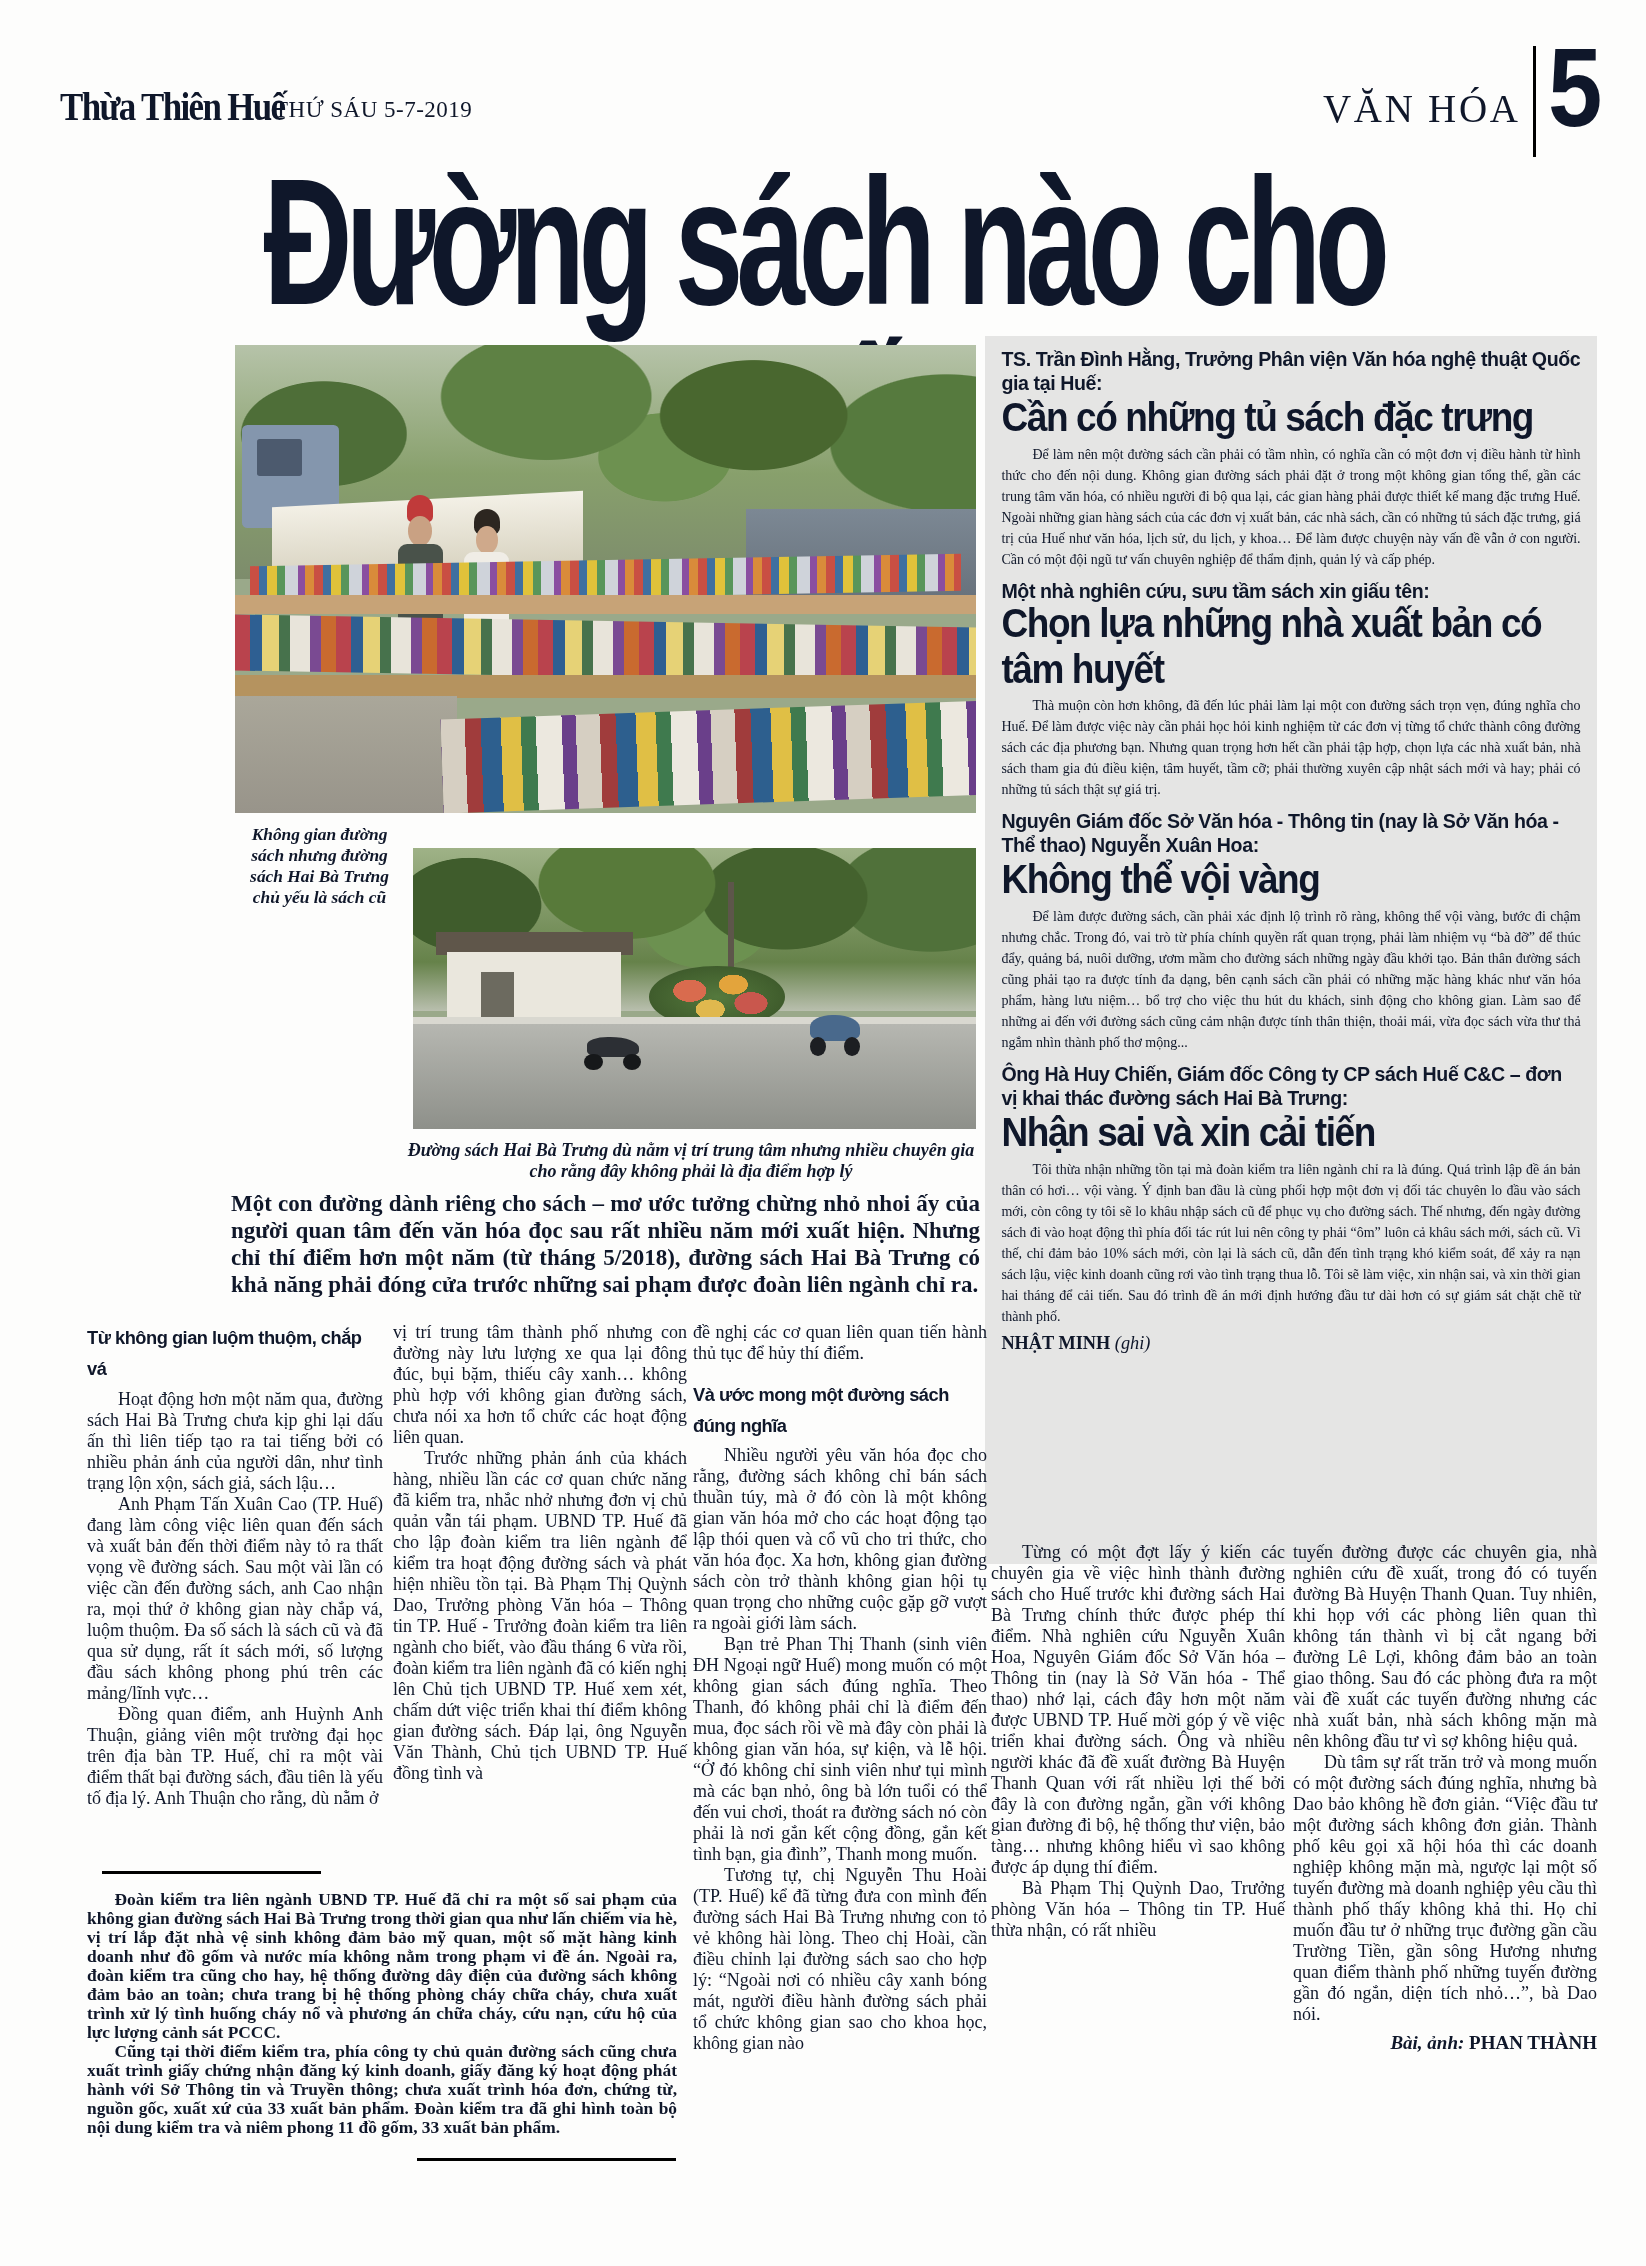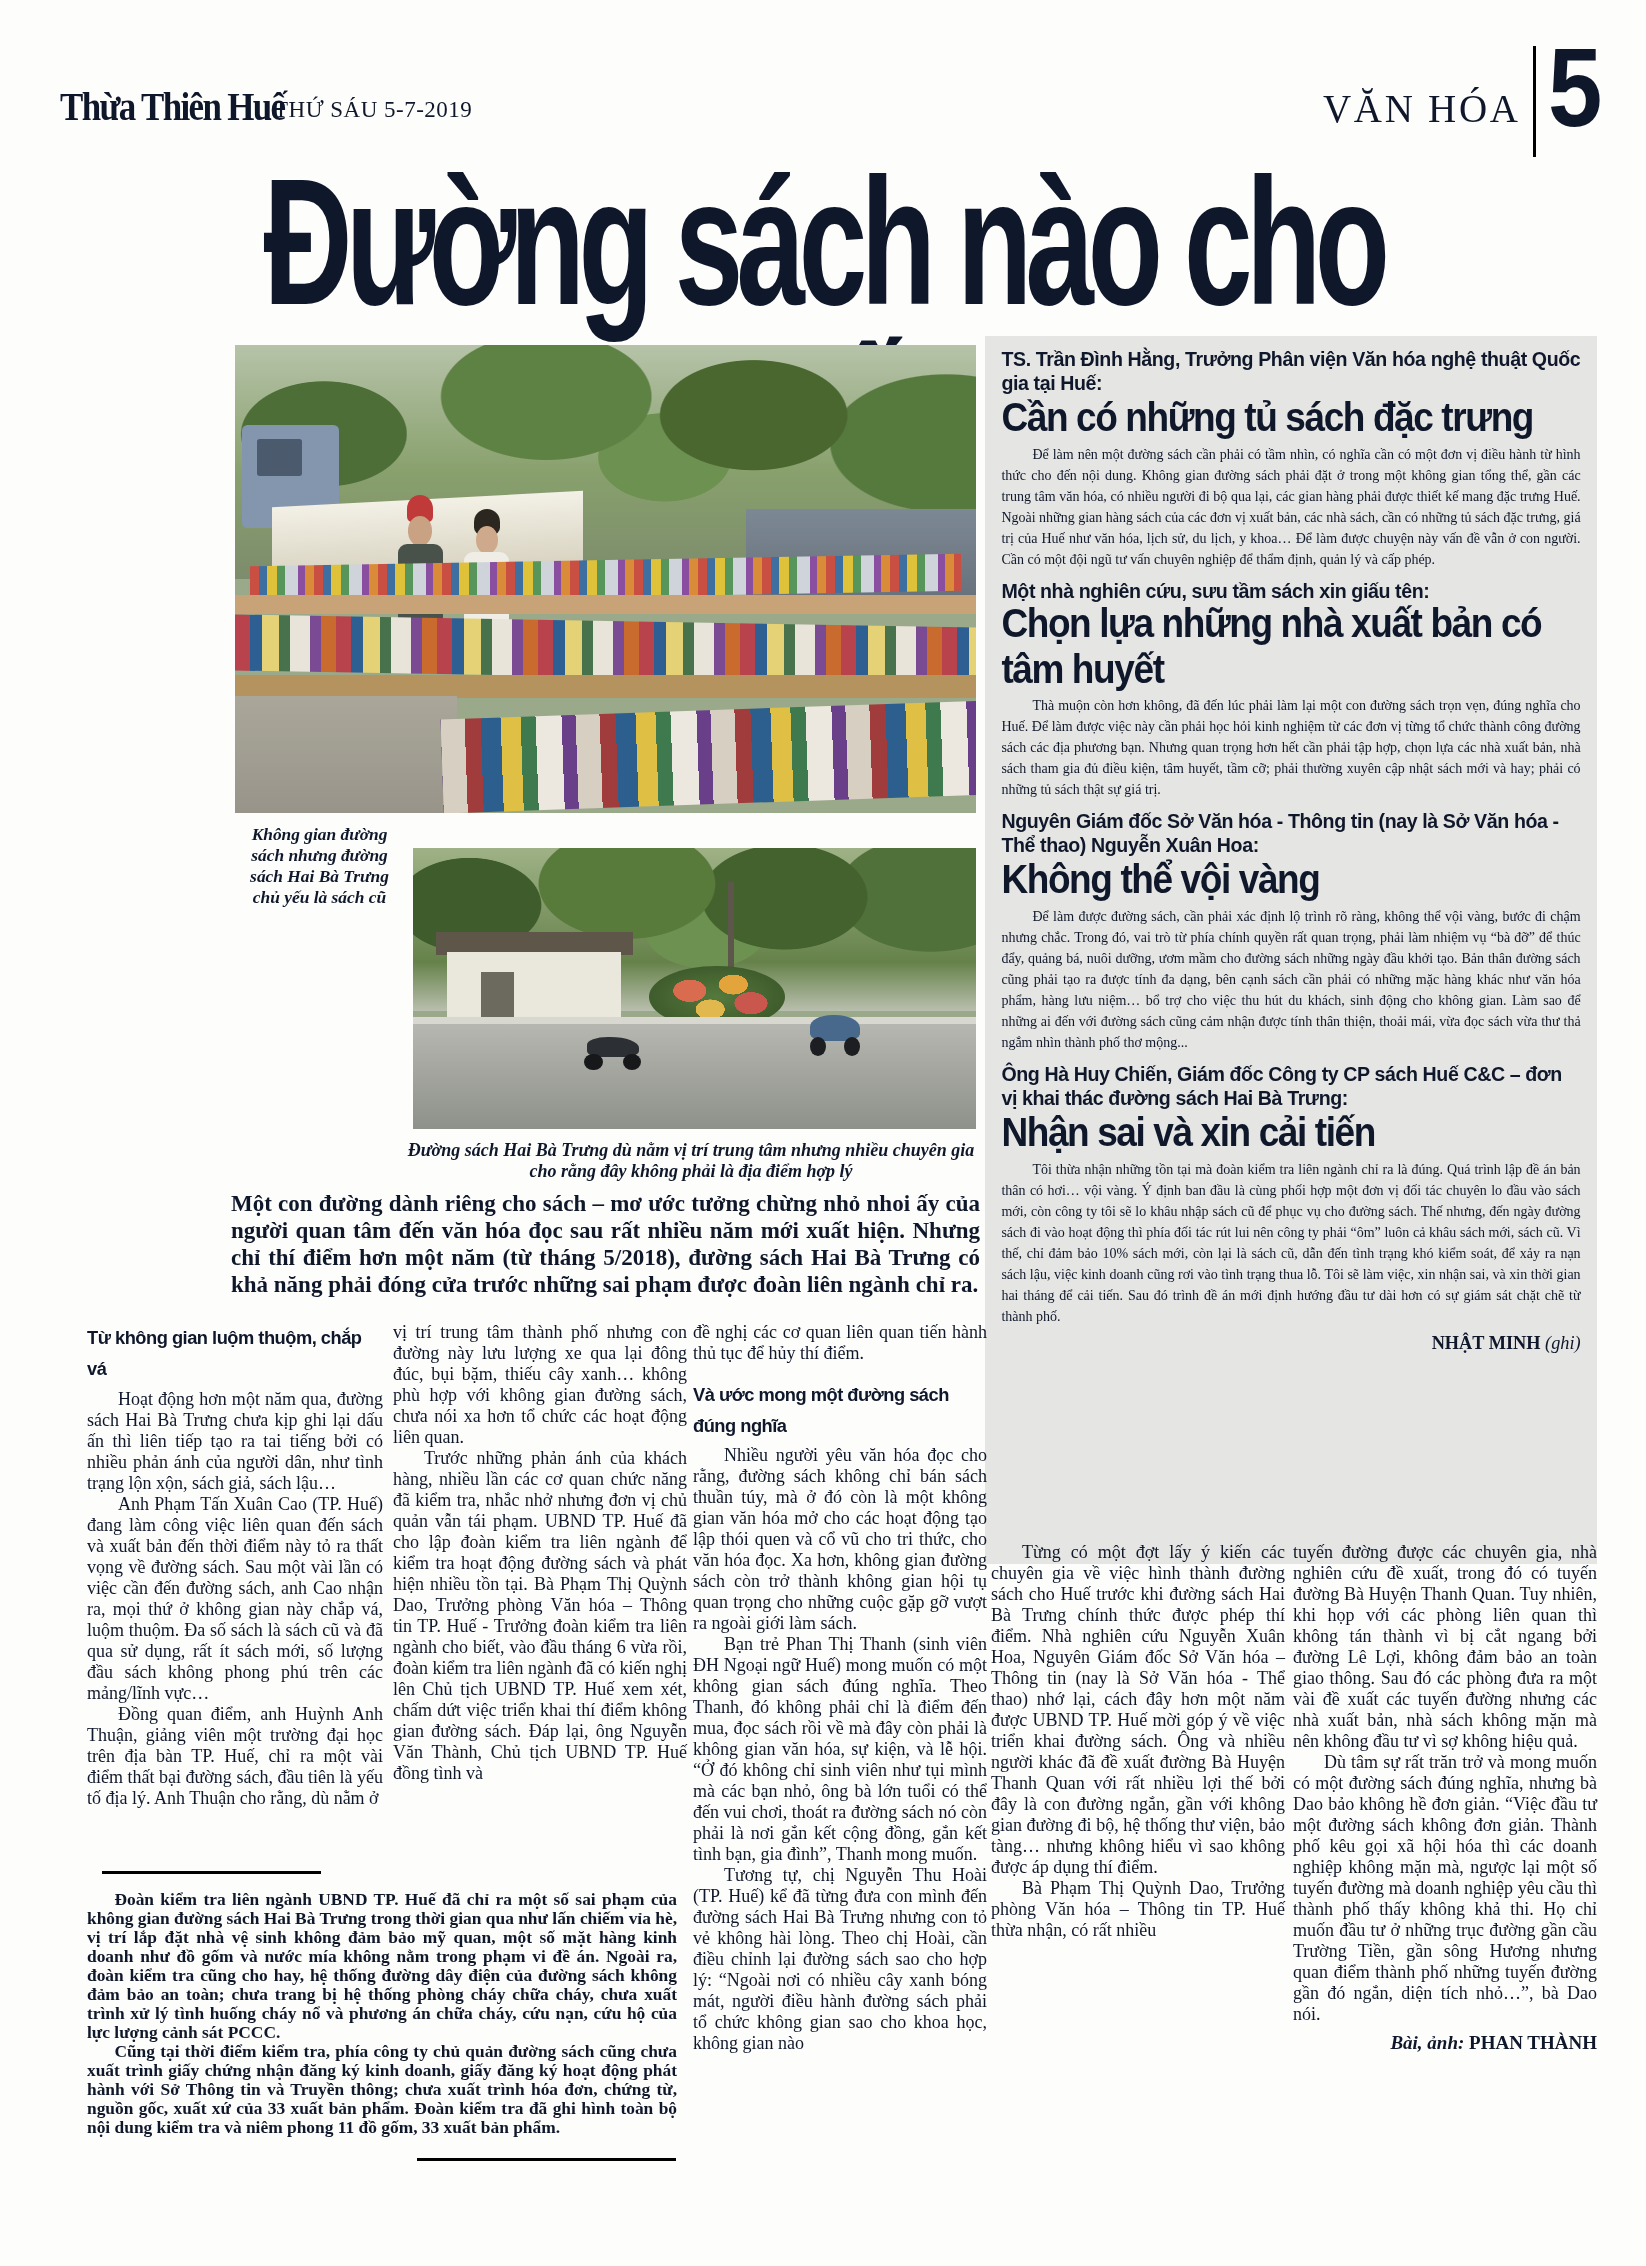--- a/index.html
+++ b/index.html
@@ -36,21 +36,21 @@
         font-size:23px;line-height:27px;text-align:justify;}
 
   
   .graybox{position:absolute;left:985px;top:336px;width:612px;height:1228px;
            background:#e5e5e4;padding:11px 16.4px 9.1px 16.4px;}
   .kicker{font-family:"Liberation Sans",sans-serif;font-weight:700;font-size:19.6px;line-height:24px;
           letter-spacing:-0.4px;margin:9.1px 0 1.8px 0;}
   .box-h{font-family:"Liberation Sans",sans-serif;font-weight:700;font-size:37px;line-height:42px;
          letter-spacing:-1.4px;transform:scaleY(1.1);transform-origin:0 50%;margin:0 0 5.5px 0;}
   .box-p{font-size:14px;line-height:21px;text-align:justify;text-indent:31px;margin:0 0 3.7px 0;}
-  .box-sig{text-align:right;font-size:18.3px;margin-top:5.5px;}
+  .box-sig{font-size:18.3px;margin-top:5.5px;}
   .box-sig b{font-weight:700;}
   .box-sig i{font-style:italic;}
 
   
   .col{position:absolute;width:296px;}
   .c1{left:87px;top:1322px;}
   .c2{left:393px;top:1322px;width:294px;}
   .c3{left:693px;top:1322px;width:294px;}
   .c4{left:991px;top:1542px;width:294px;}
   .c5{left:1293px;top:1542px;width:304px;}

